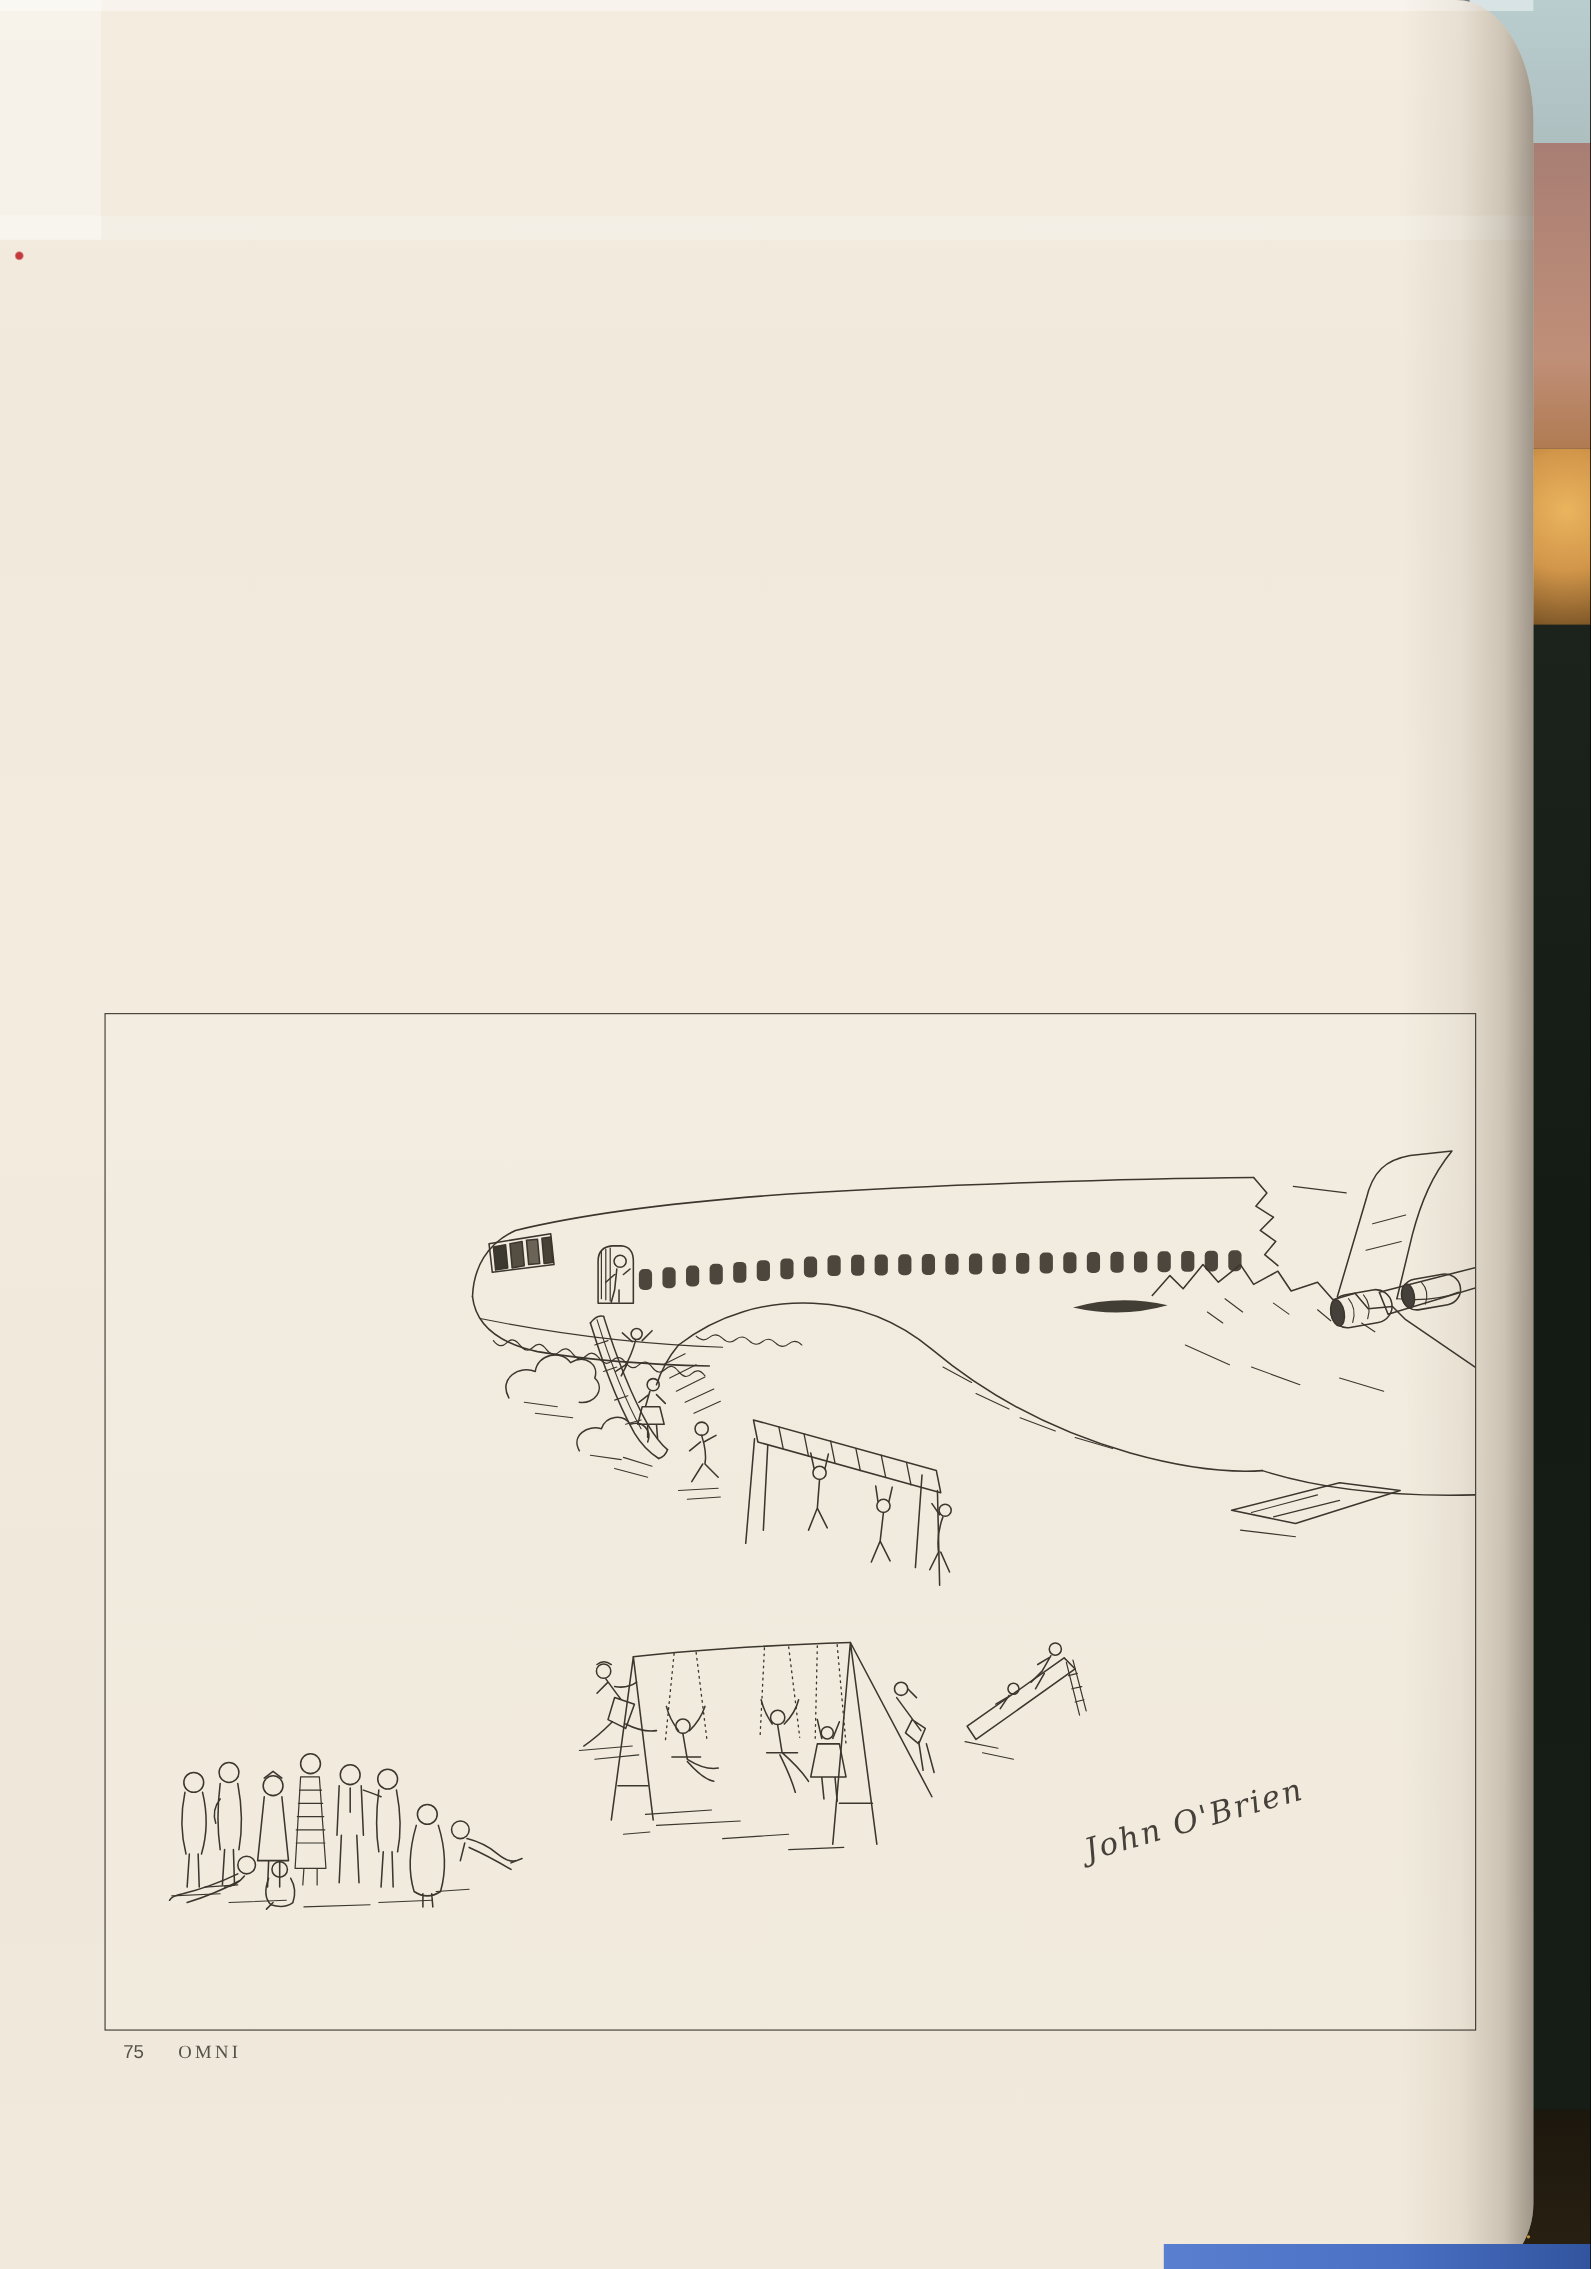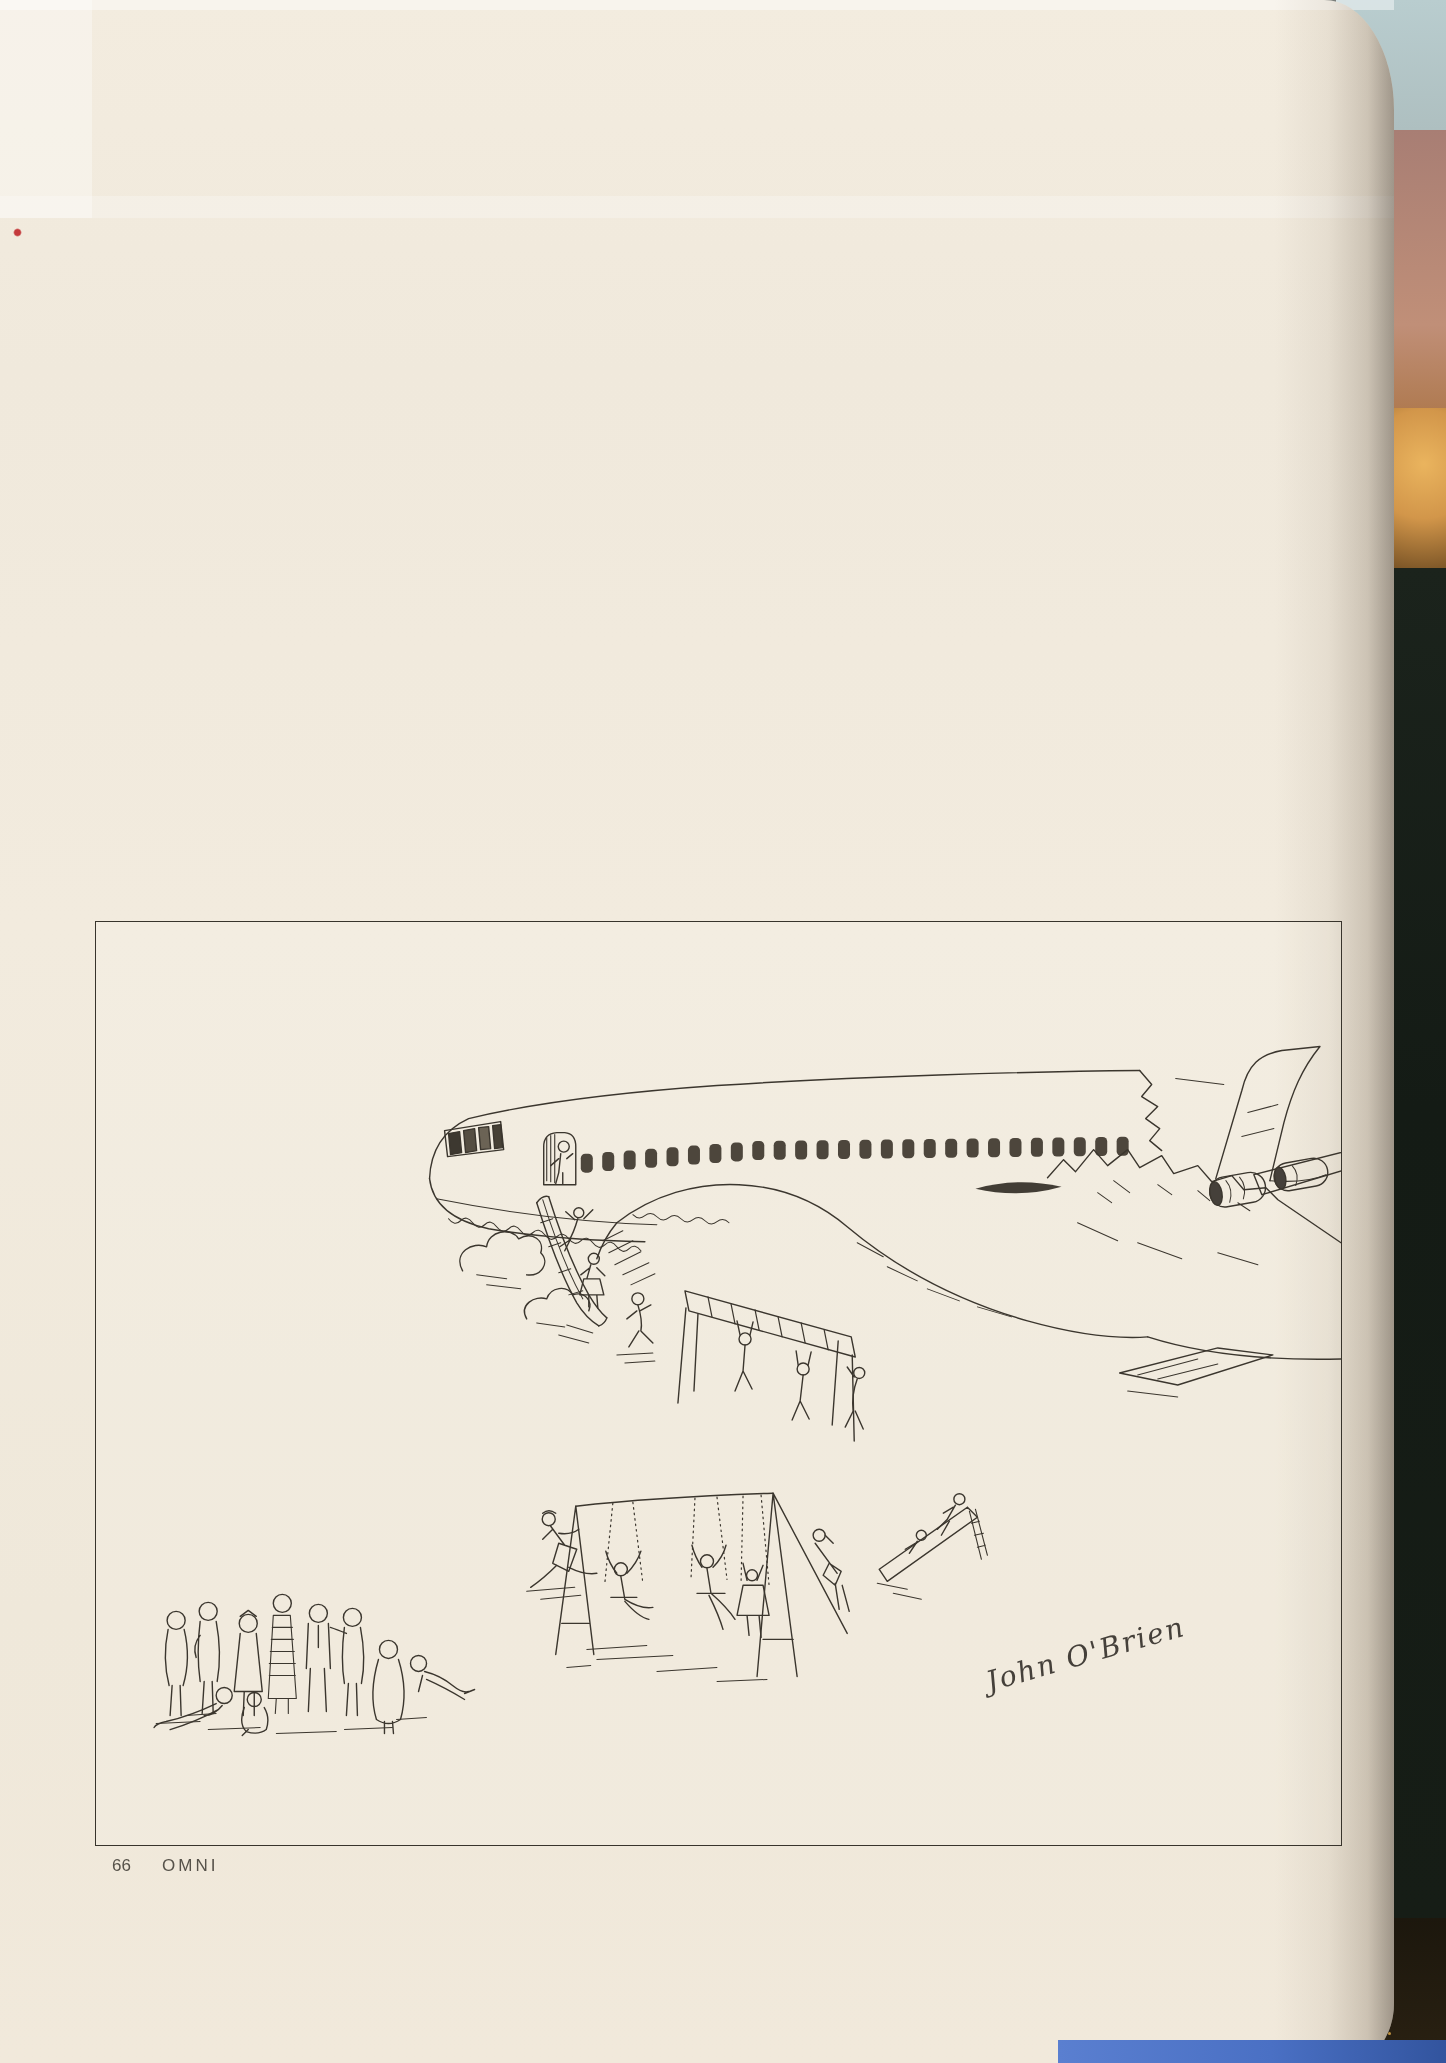--- a/index.html
+++ b/index.html
@@ -43,21 +43,21 @@
   #col-0{left:112px;} #col-1{left:530px;} #col-2{left:948px;}
 
   
   .illo-frame{position:absolute;left:95px;top:921px;width:1247px;height:925px;z-index:3;
       border:1.5px solid #38342c;box-sizing:border-box;background:rgba(255,252,244,.12);}
   .illo-frame svg{position:absolute;left:0;top:0;width:100%;height:100%;}
 
   
   .footer{position:absolute;left:112px;top:1856px;z-index:4;color:#56524a;font-size:17px;}
   .footer .pgnum{display:inline-block;width:50px;}
-  .footer .mag{letter-spacing:3px;}
+  .footer .mag{letter-spacing:3px;font-family:Liberation Serif, serif;}
   .sig{font-family:"DejaVu Serif",serif;font-style:italic;letter-spacing:2px;}
 </style>
 </head>
 <body>
 
 <div id="stage">
 
   <div class="backdrop">
     <div class="bd-sky"></div>
     <div class="bd-salmon"></div>
@@ -305,17 +305,17 @@
             <path d="M148,784 Q142,800 150,808 Q162,812 170,806 Q174,794 168,784 M152,806 L146,812"></path>
           <path d="M60,800l44,-2 M112,806l52,-2 M180,810l60,-2 M248,806l48,-2 M90,792l30,-2 M300,796l30,-2" stroke-width="1"></path>
         </g>
 
         <text x="892" y="768" transform="rotate(-16 892 768)" class="sig" font-size="28" fill="#45403a" stroke="none">John O'Brien</text>
       </g>
     </svg>
   </div>
 
   <div class="footer">
-    <span class="pgnum">66</span><span class="mag">OMNI</span>
+    <span class="pgnum">75</span><span class="mag">OMNI</span>
   </div>
 
   <div class="blue-strip"></div>
 </div>
 
 </body></html>

